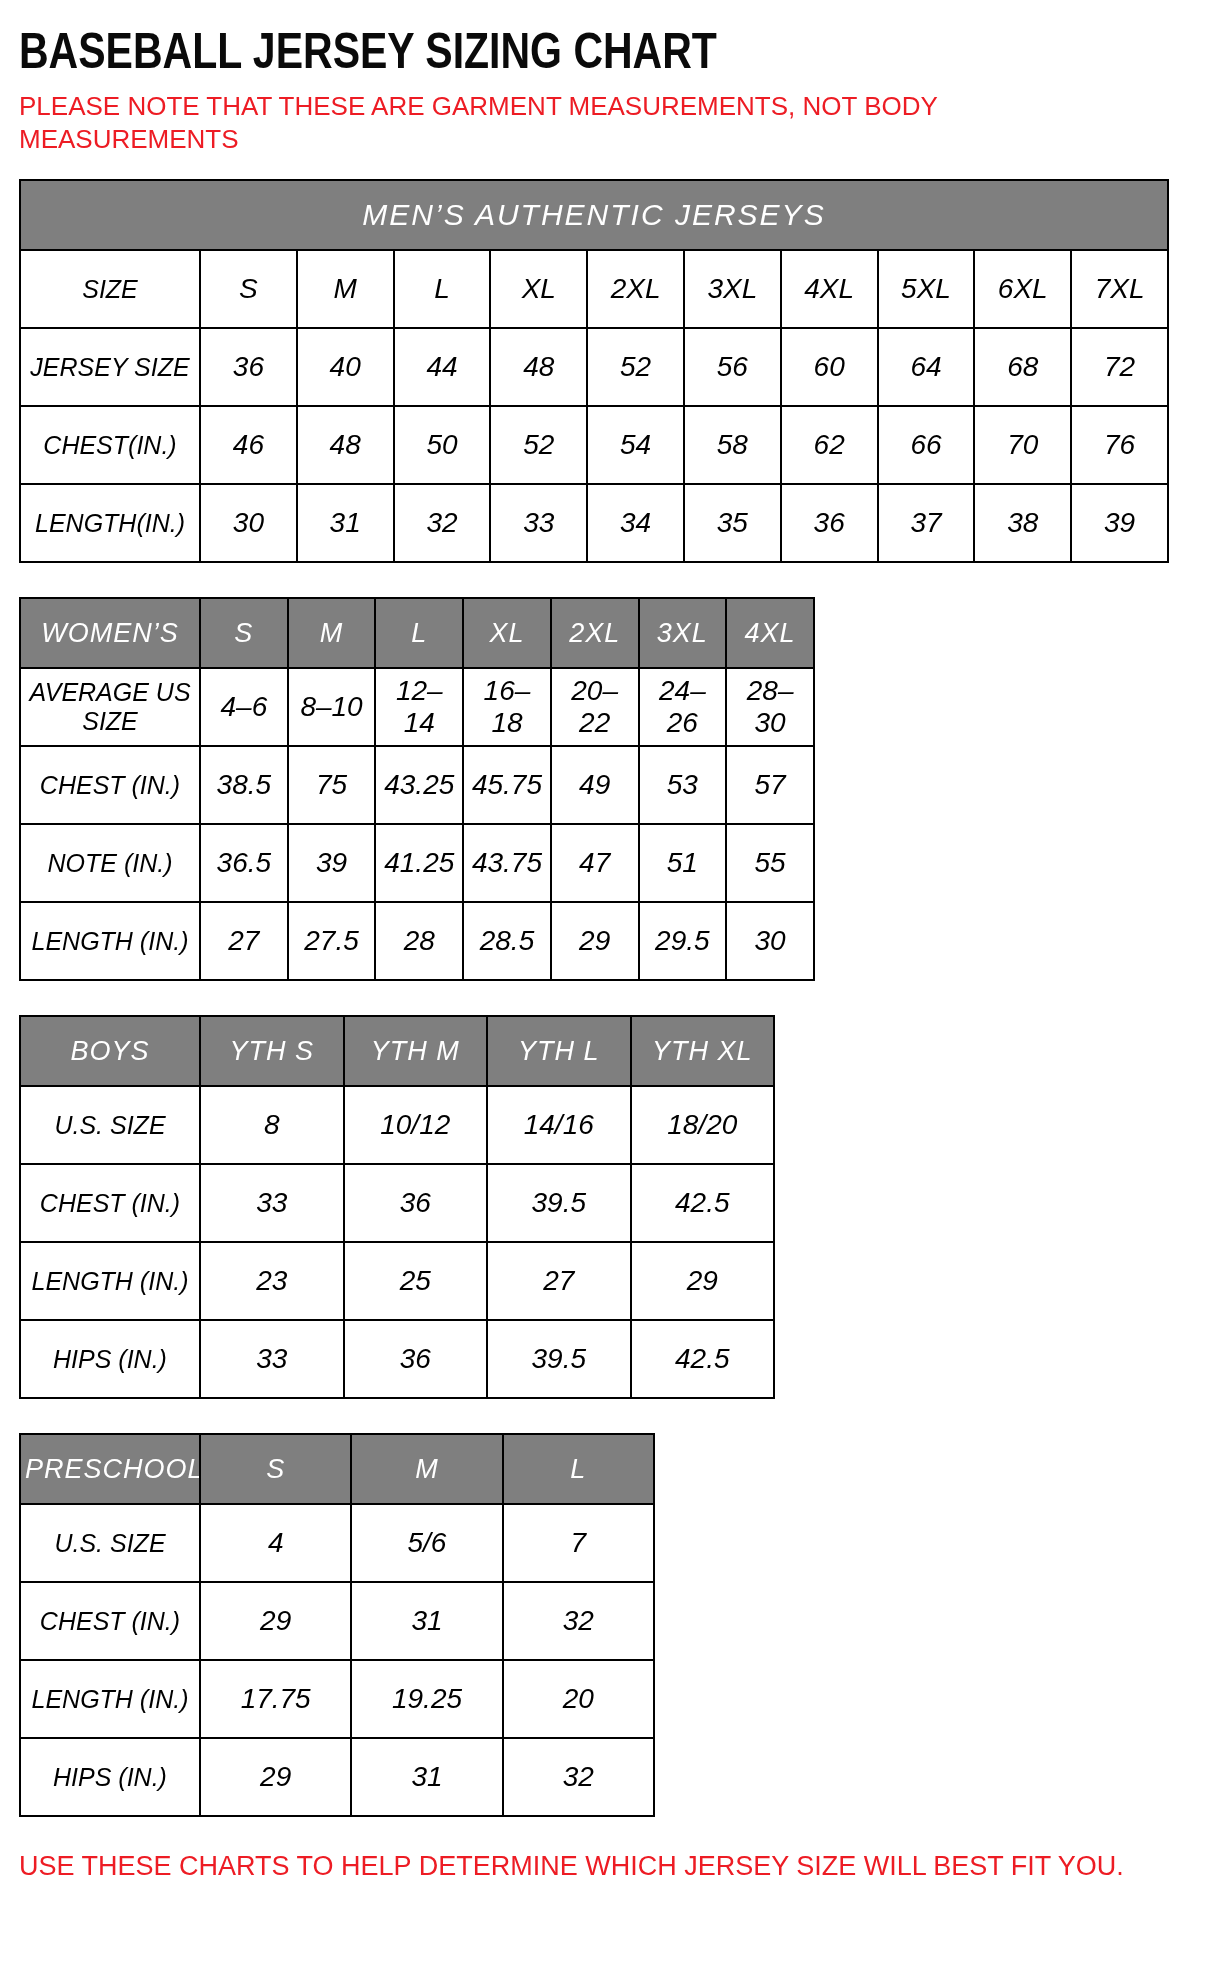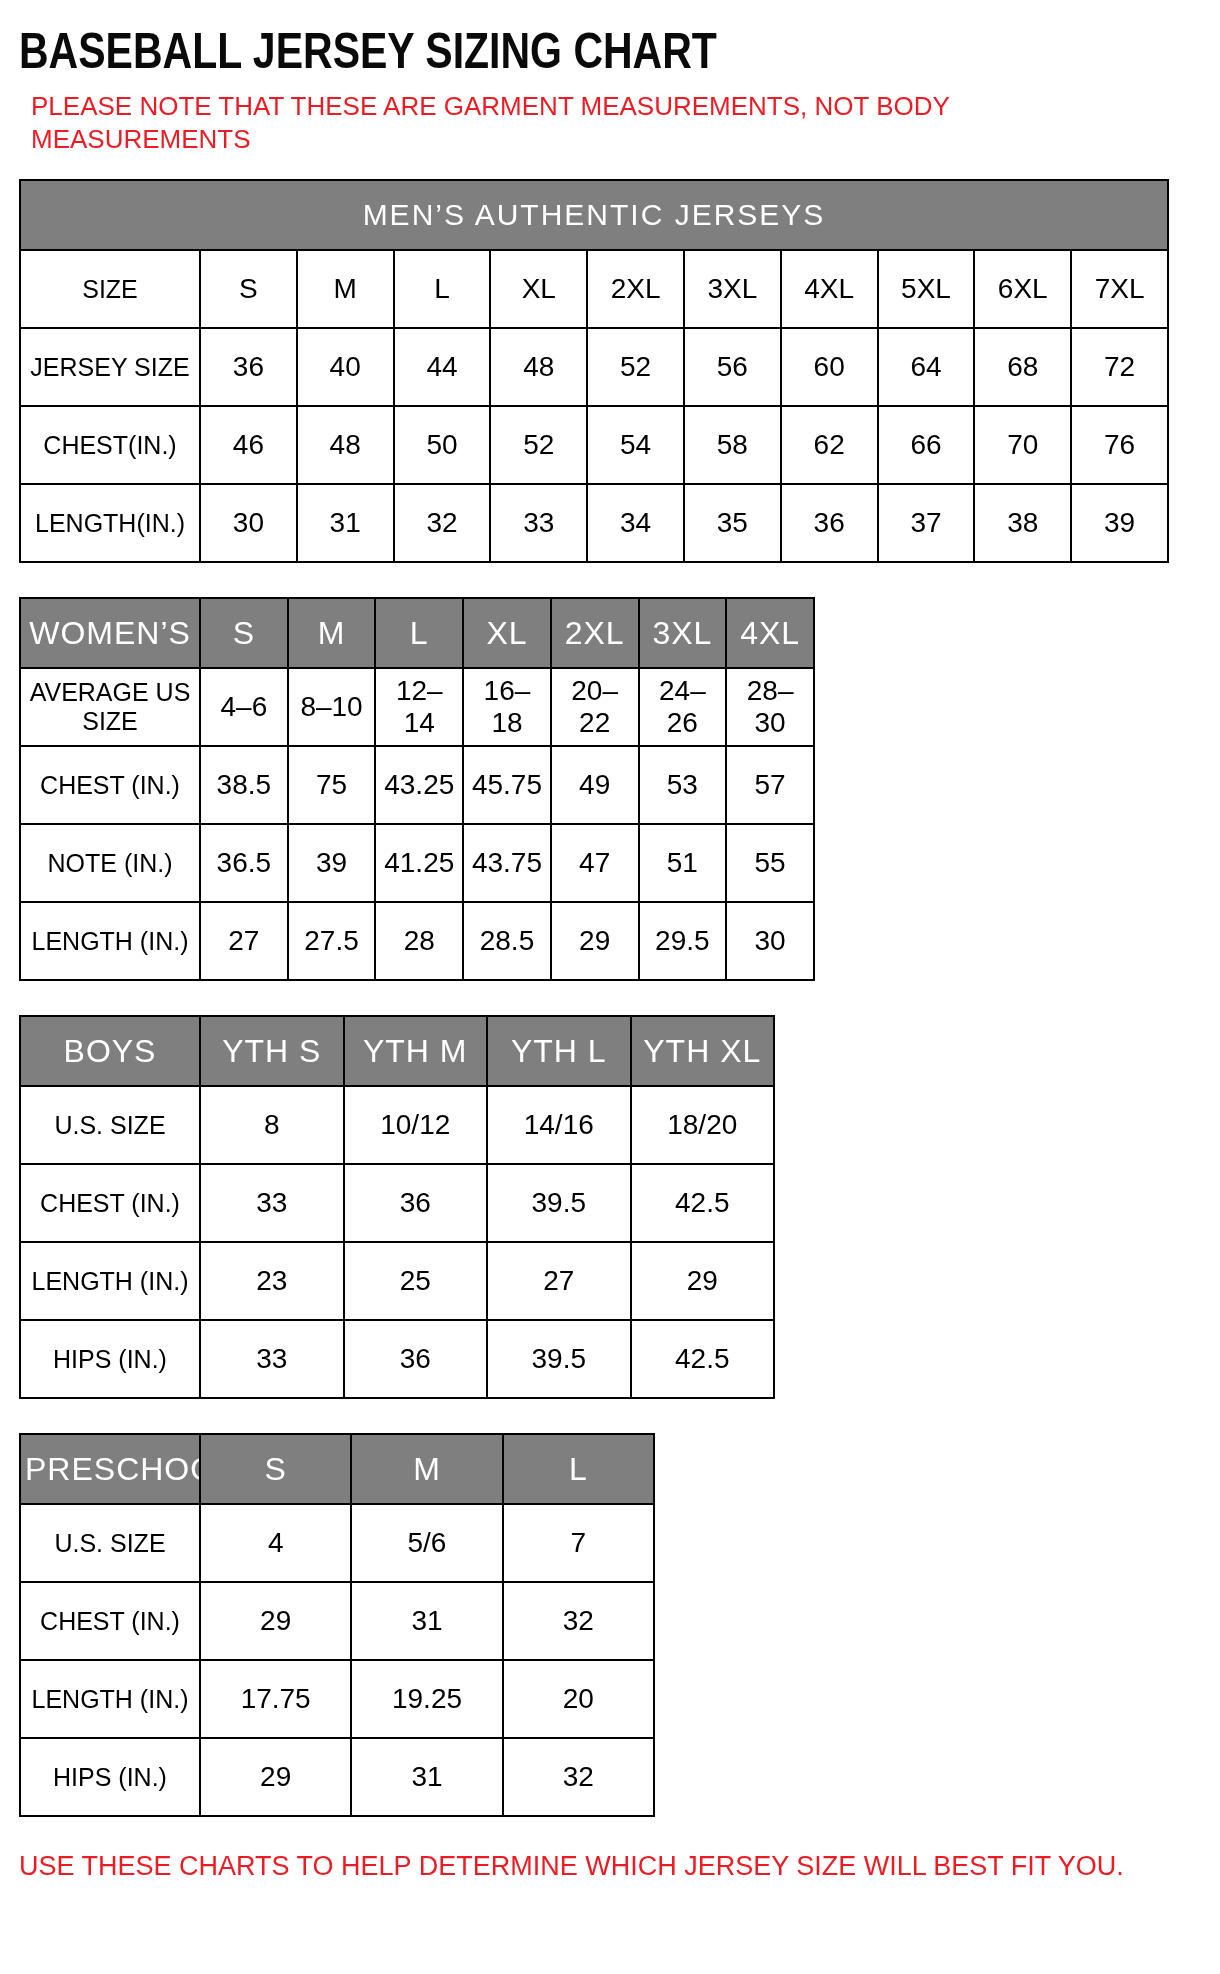--- a/index.html
+++ b/index.html
@@ -16,51 +16,52 @@
     font-size: 50px;
     font-weight: bold;
     letter-spacing: 0px;
     white-space: nowrap;
     transform: scaleX(0.82);
     transform-origin: left center;
     color: #0a0a0a;
   }
 
   p.note {
-    margin: 0 0 24px 12px;
+    margin: 0 0 24px 0;
     color: #ED1C24;
     font-size: 26px;
     line-height: 1.25;
     max-width: 920px;
   }
 
   table.chart {
     border-collapse: collapse;
     table-layout: fixed;
     margin: 0 0 34px 0;
+    font-style: italic;
   }
   table.chart td {
     border: 2px solid #000000;
     text-align: center;
     vertical-align: middle;
     padding: 2px 4px;
     overflow: hidden;
   }
 
   .banner-cell {
     background: #7F7F7F;
     color: #ffffff;
     font-size: 30px;
     letter-spacing: 2px;
     height: 70px;
   }
   .header-cell {
     background: #7F7F7F;
     color: #ffffff;
-    font-size: 32px;
+    font-size: 27px;
     letter-spacing: 1px;
     height: 70px;
     border-right-color: #ffffff;
   }
   tr td.header-cell:last-child { border-right-color: #000000; }
 
   .label-cell { font-size: 25px; height: 78px; }
   .data-cell  { font-size: 28px; height: 78px; }
 
   table.mens      { width: 1150px; }

